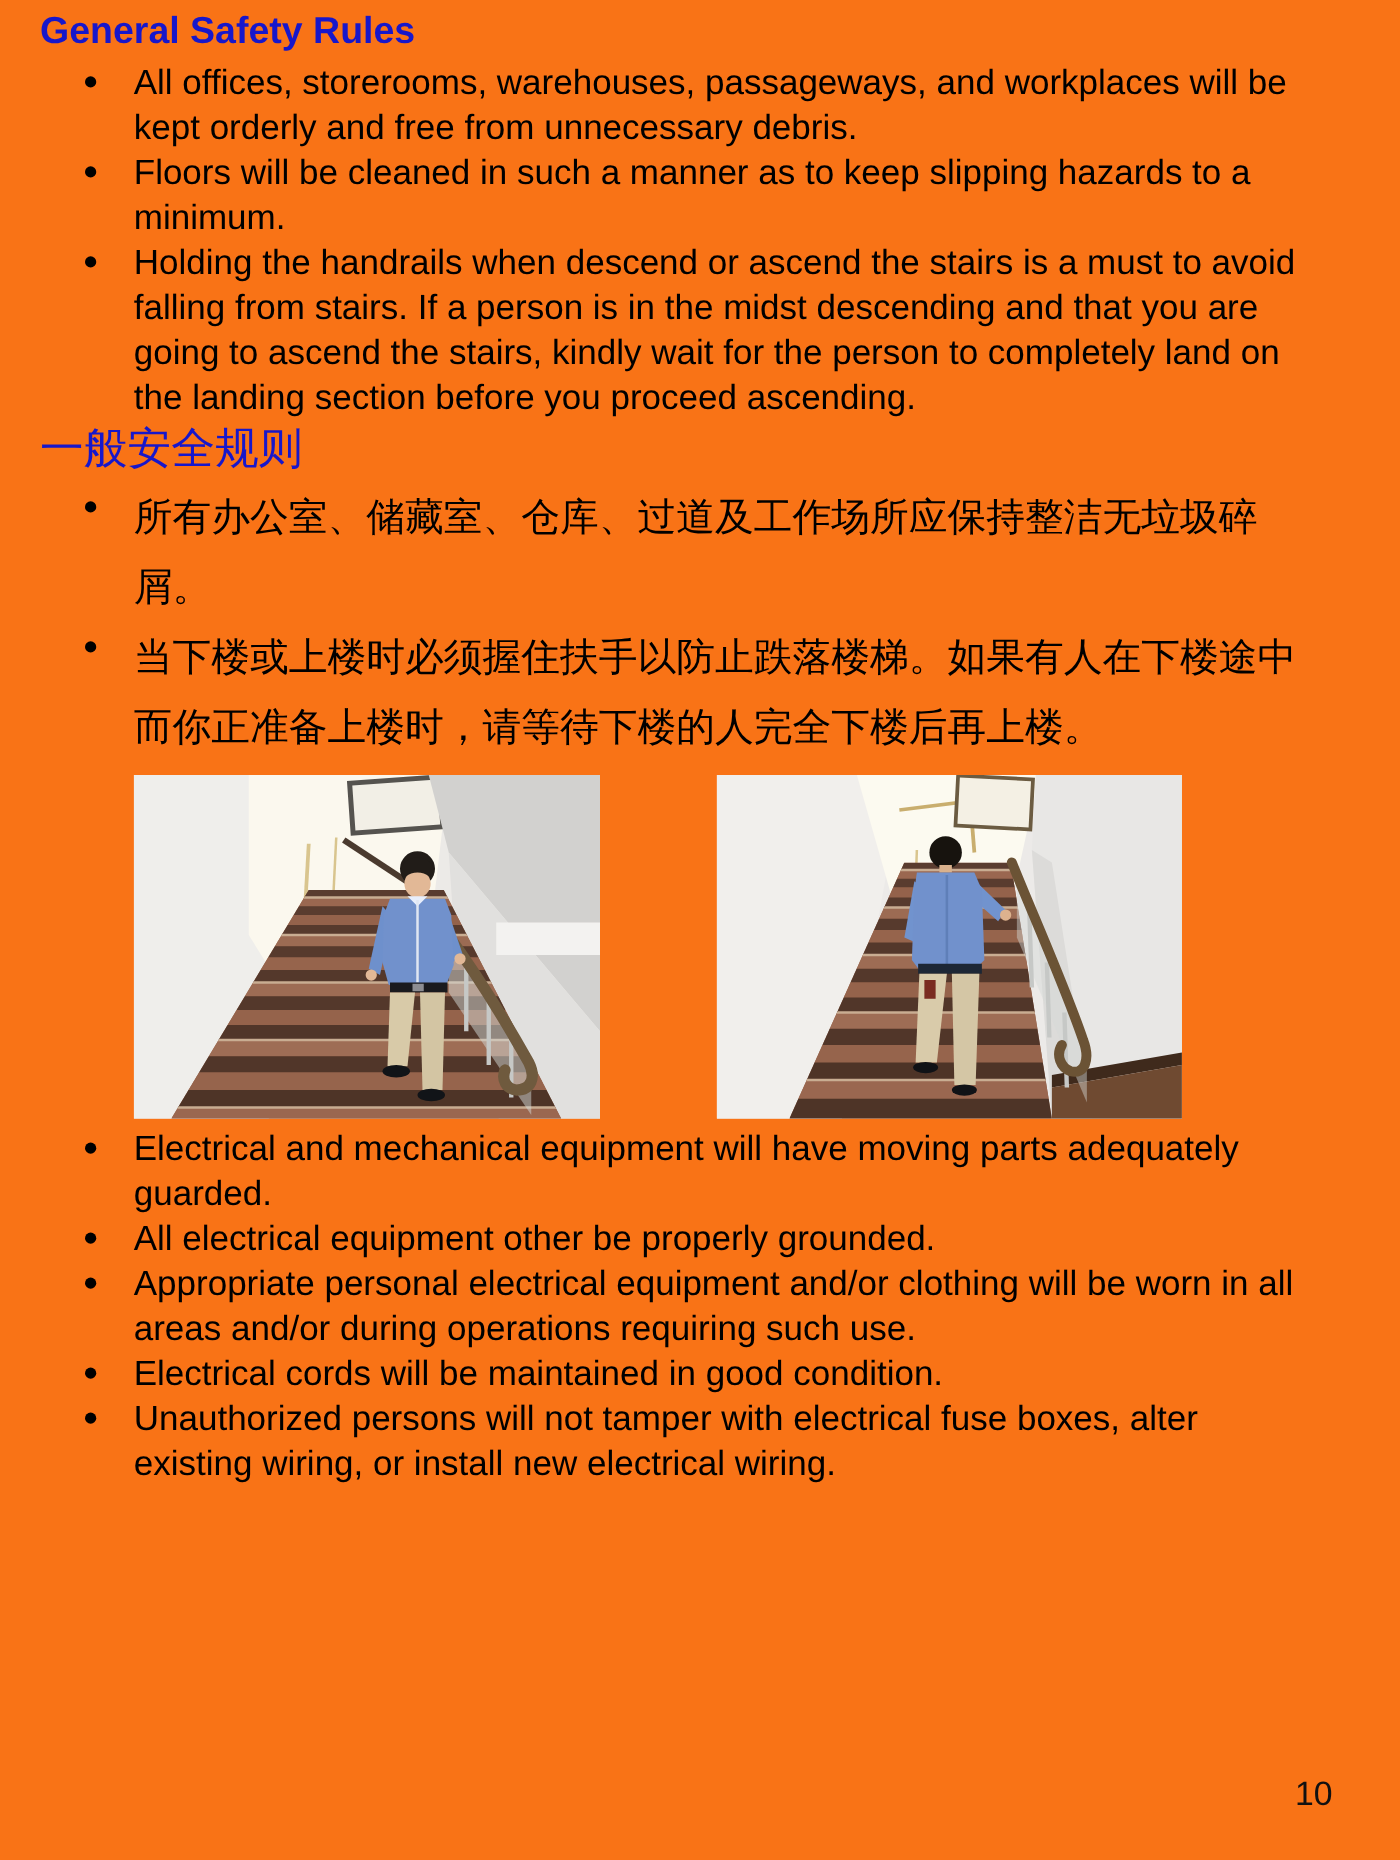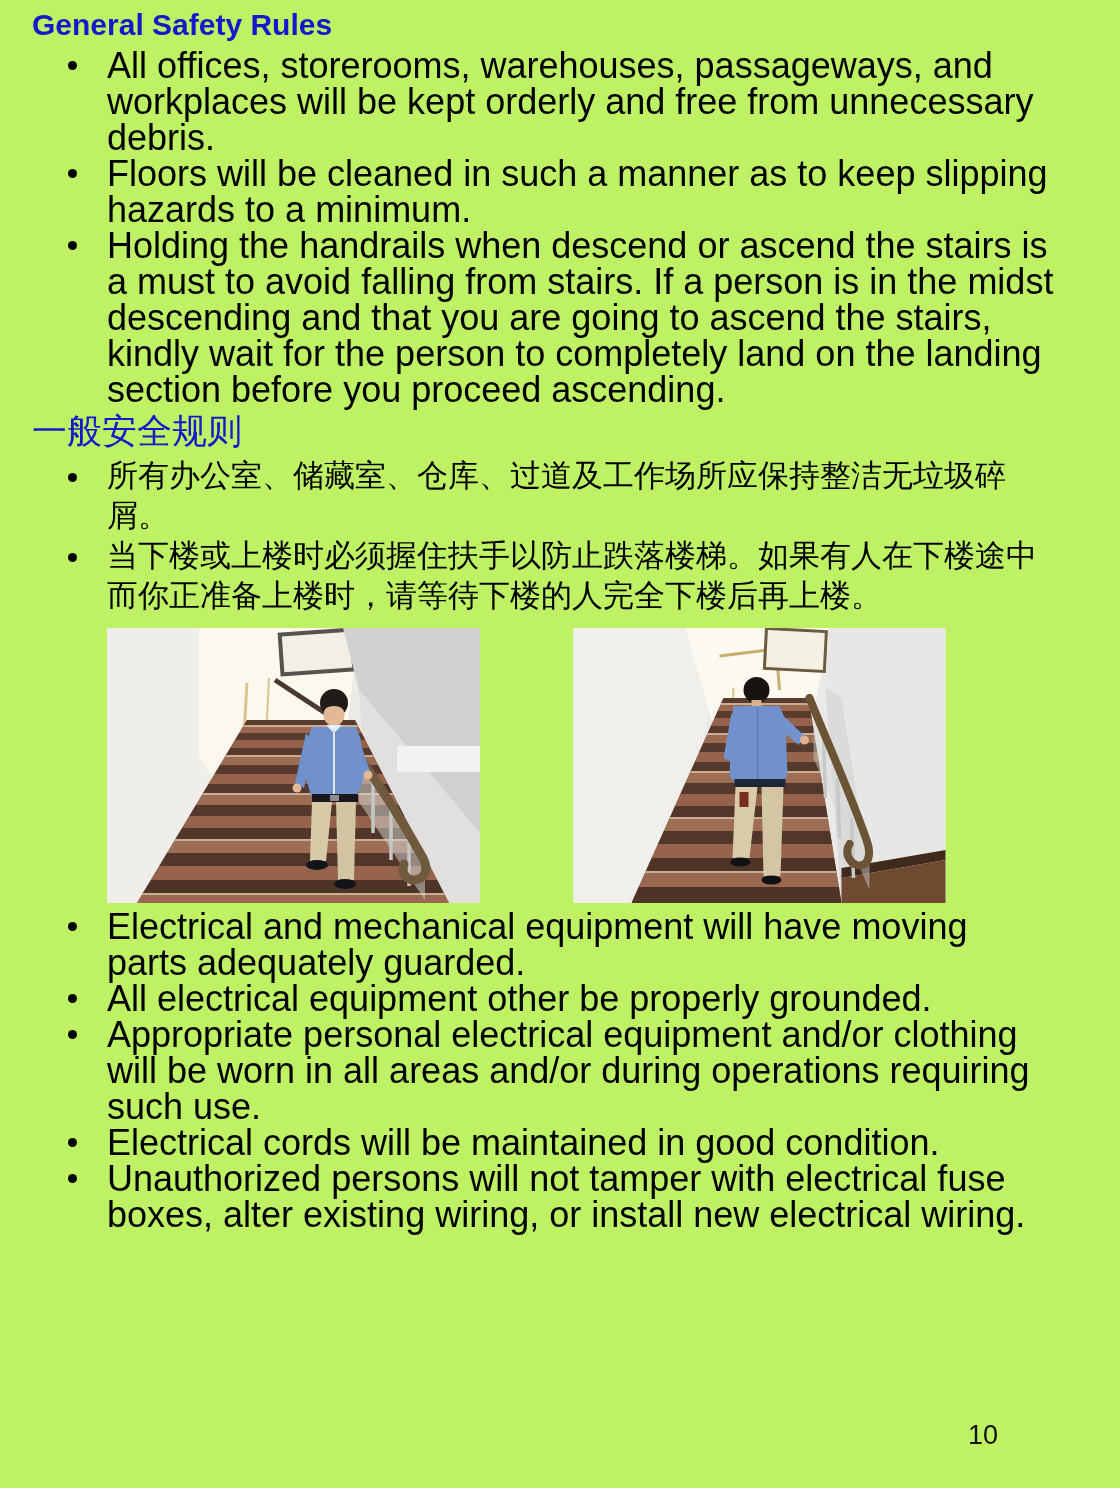--- a/index.html
+++ b/index.html
@@ -1,20 +1,20 @@
 <!DOCTYPE html>
 <html><head>
   <meta charset="utf-8">
   <style>
     html, body { margin: 0; padding: 0; background: #ffffff; }
     .page {
       position: relative;
       width: 1120px;
       height: 1488px;
-      background: #bef264;
+      background: #f97316;
       color: #000000;
       font-family: "Liberation Sans", sans-serif;
       overflow: hidden;
     }
     h1.title-en {
       margin: 8px 0 0 32px;
       font-size: 30px;
       line-height: 34px;
       font-weight: bold;
       color: #1717cb;
@@ -40,39 +40,39 @@
     }
     ul.rules li::before {
       content: "";
       position: absolute;
       left: 68px;
       width: 9px;
       height: 9px;
       border-radius: 50%;
       background: #000000;
     }
-    ul.rules.en li { font-size: 36px; line-height: 36px; }
+    ul.rules.en li { font-size: 28px; line-height: 36px; }
     ul.rules.en li::before { top: 13px; }
     ul.rules.zh li {
       font-size: 31px;
-      line-height: 40px;
-      font-family: Liberation Mono, monospace;
+      line-height: 56px;
+      font-family: Liberation Sans, sans-serif;
     }
     ul.rules.zh li::before { top: 15px; }
     .photos {
       display: flex;
       gap: 93px;
       margin: 10px 0 0 107px;
     }
     .photo { width: 373px; height: 275px; display: block; }
     .bottom-list { margin-top: 8px; }
     .page-number {
       position: absolute;
       top: 1420px;
-      left: 968px;
+      left: 1036px;
       font-size: 27px;
       color: #111111;
     }
   </style>
 </head>
 <body>
 
 <div class="page">
 
   <h1 class="title-en">General Safety Rules</h1>

